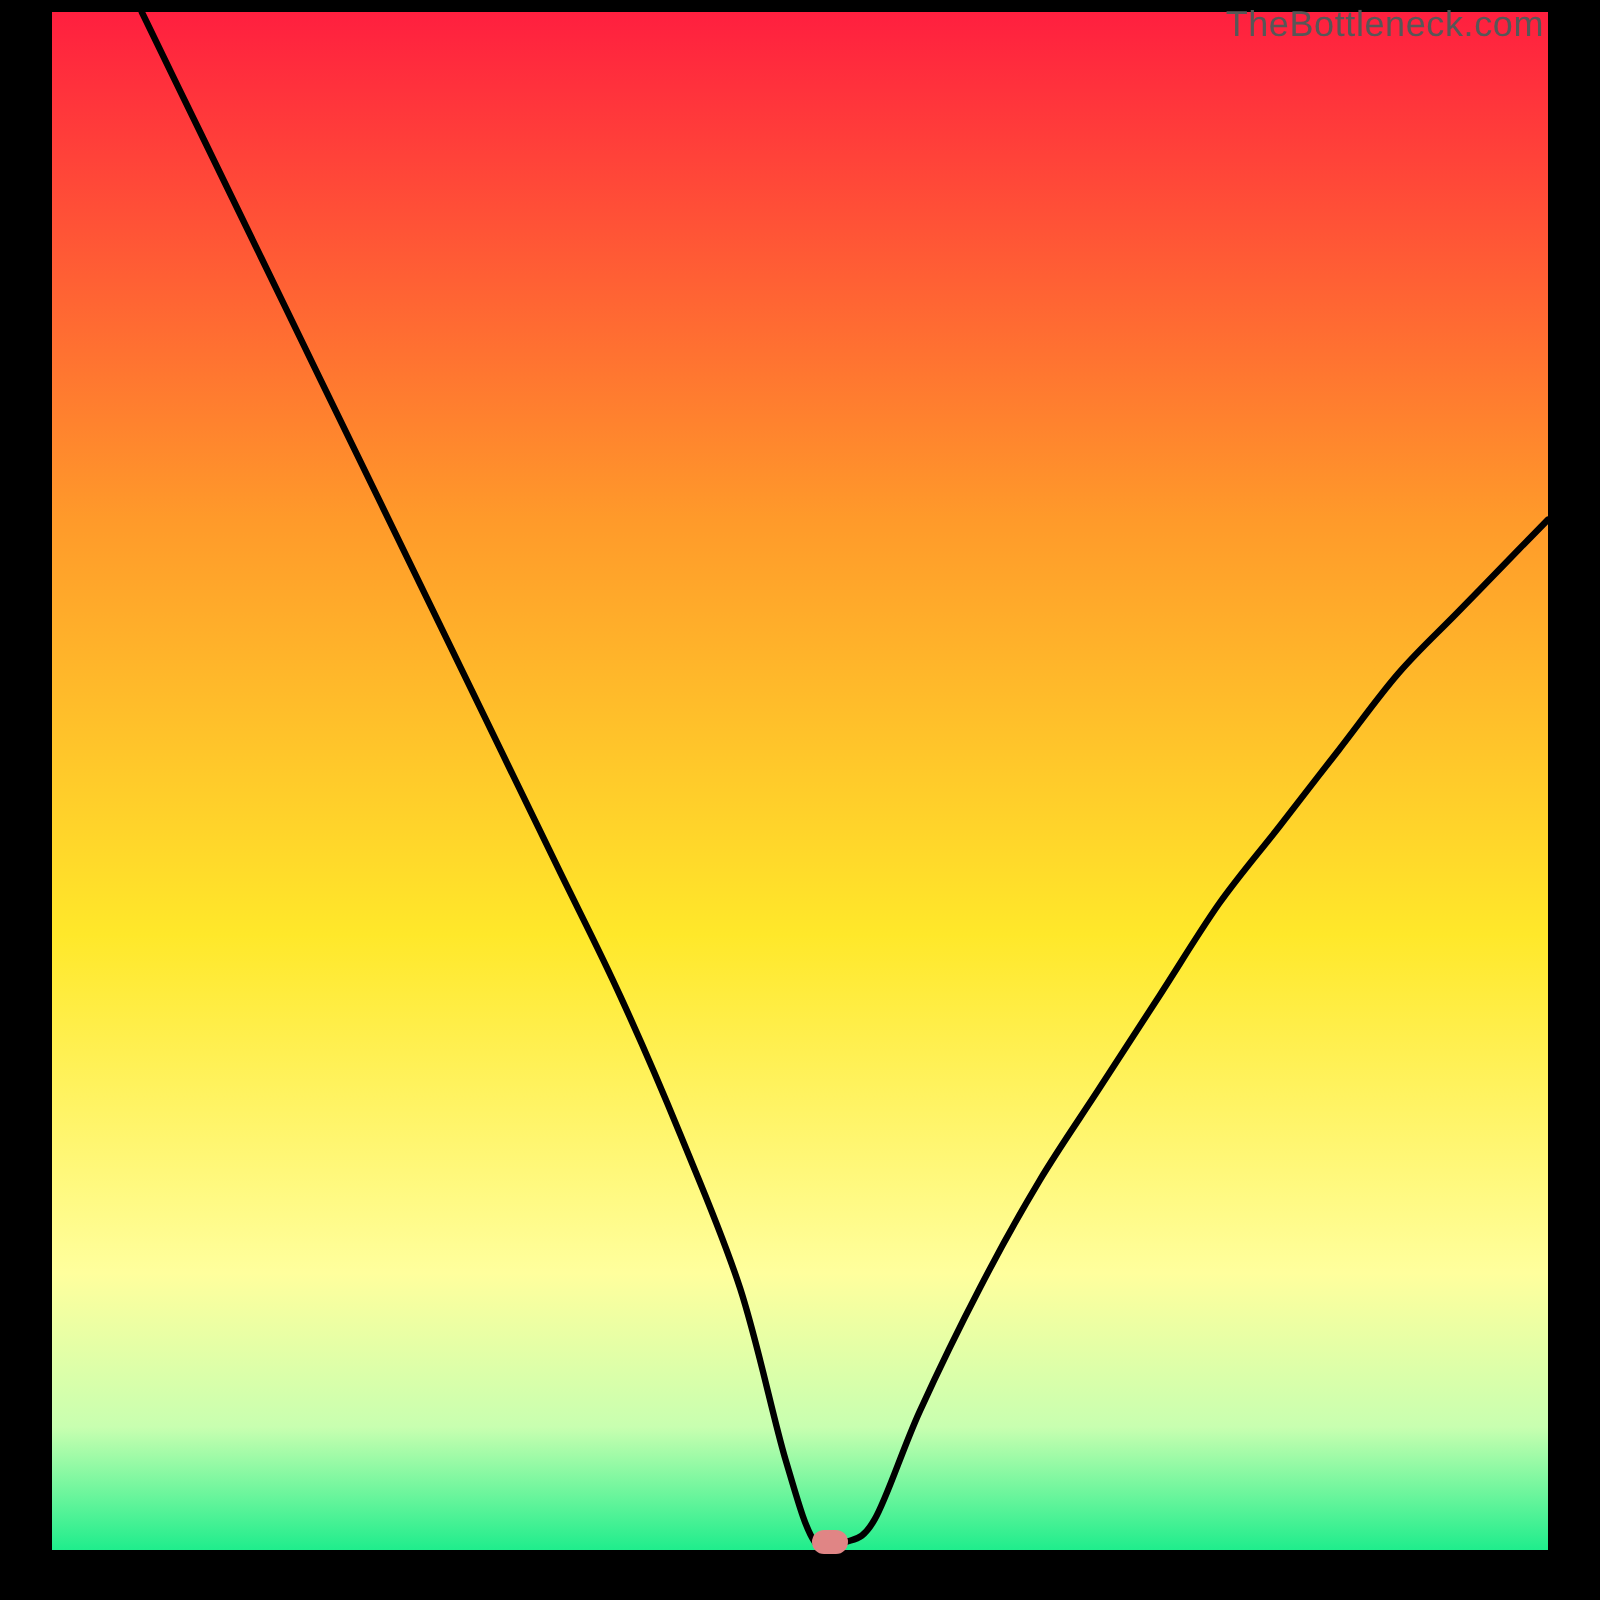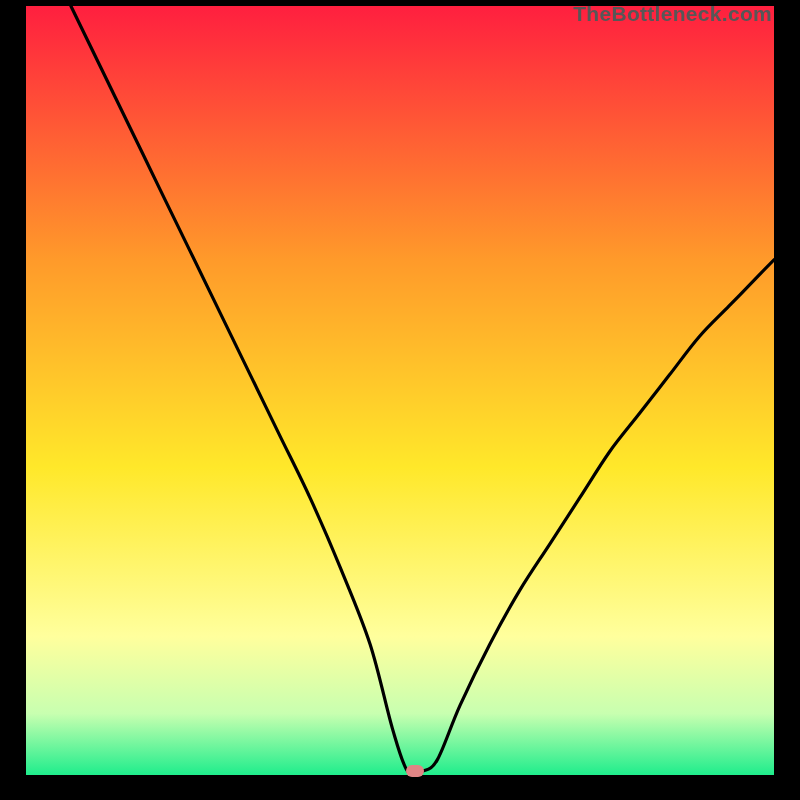--- a/index.html
+++ b/index.html
@@ -31,23 +31,23 @@
   .curve {
     position: absolute;
     inset: 0;
   }
   .watermark {
     position: absolute;
     top: 2px;
     right: 28px;
     color: #575757;
     font-family: Arial, Helvetica, sans-serif;
-    font-size: 21px;
+    font-size: 18px;
     letter-spacing: 0.3px;
-    font-weight: 700;
+    font-weight: 400;
   }
   .marker {
     position: absolute;
     width: 18px;
     height: 12px;
     background: #e08585;
     border-radius: 6px;
   }
 </style>
 </head>

